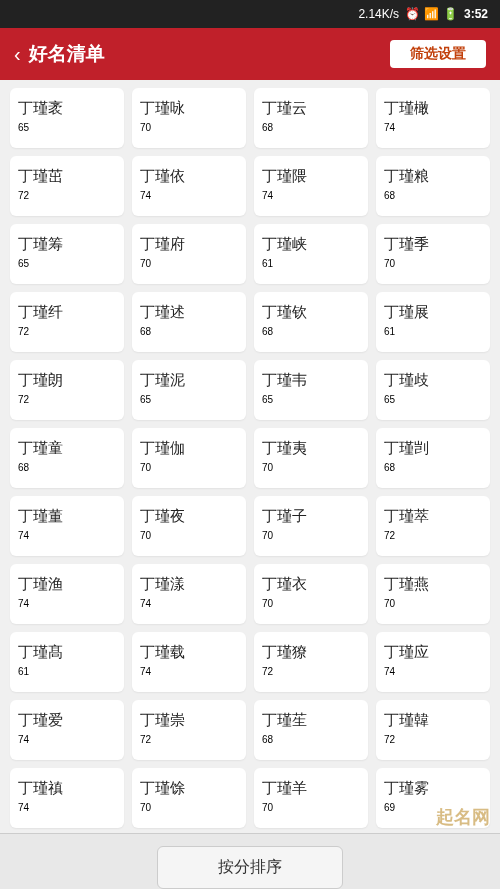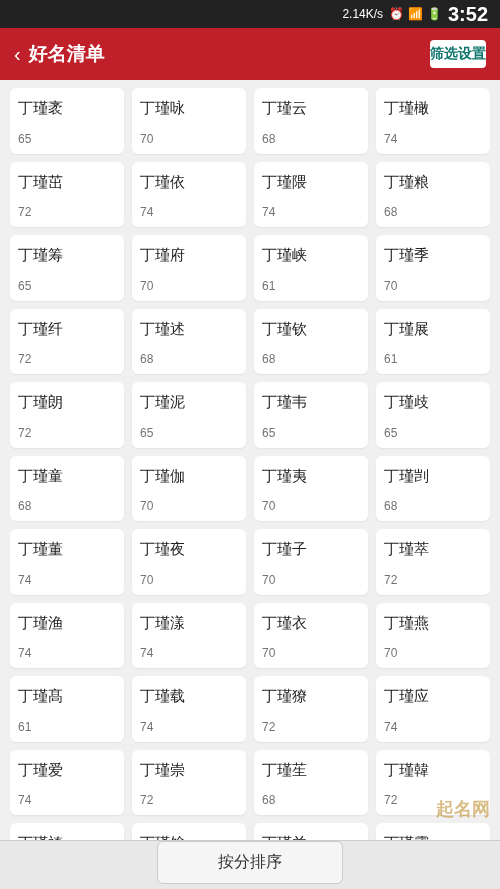--- a/index.html
+++ b/index.html
@@ -19,21 +19,21 @@
       height: 28px;
       display: flex;
       align-items: center;
       justify-content: flex-end;
       padding: 0 12px;
       font-size: 12px;
       gap: 6px;
     }
     .status-bar .time {
       font-weight: bold;
-      font-size: 20px;
+      font-size: 12px;
     }
     .status-bar .icons {
       display: flex; align-items: center; gap: 4px;
     }
 
     
     .header {
       background: #c0202a;
       height: 52px;
       display: flex;
@@ -49,24 +49,24 @@
       font-size: 20px;
       cursor: pointer;
     }
     .header-title {
       color: #fff;
       font-size: 19px;
       font-weight: bold;
     }
     .filter-btn {
       background: #fff;
-      color: #0f766e;
+      color: #c2410c;
       border: none;
       border-radius: 4px;
-      padding: 5px 0;
+      padding: 5px 20px;
       font-size: 14px;
       cursor: pointer;
       font-weight: bold;
     }
 
     
     .grid-container {
       padding: 8px 10px;
       display: grid;
       grid-template-columns: repeat(4, 1fr);
@@ -85,52 +85,52 @@
       box-shadow: 0 1px 2px rgba(0,0,0,0.06);
       cursor: pointer;
     }
     .name-text {
       font-size: 15px;
       color: #222;
       font-weight: 500;
       line-height: 1.3;
     }
     .name-score {
-      font-size: 12px;
-      color: #737373;
-      margin-top: 14px;
+      font-size: 10px;
+      color: #000000;
+      margin-top: 4px;
     }
 
     
     .bottom-bar {
       position: fixed;
       bottom: 0;
       left: 0;
       width: 500px;
-      height: 49px;
+      height: 56px;
       background: #e8e8e8;
       display: flex;
-      align-items: flex-start;
+      align-items: flex-end;
       justify-content: center;
       border-top: 1px solid #ccc;
     }
     .sort-btn {
       background: #f5f5f5;
       border: 1px solid #ccc;
       border-radius: 6px;
       padding: 10px 60px;
       font-size: 16px;
       color: #333;
       cursor: pointer;
     }
 
     
     .watermark {
       position: fixed;
-      bottom: 68px;
+      bottom: 60px;
       right: 10px;
       color: rgba(200,160,80,0.7);
       font-size: 18px;
       font-weight: bold;
     }
   </style>
 </head>
 <body>
 
 <div class="status-bar">

